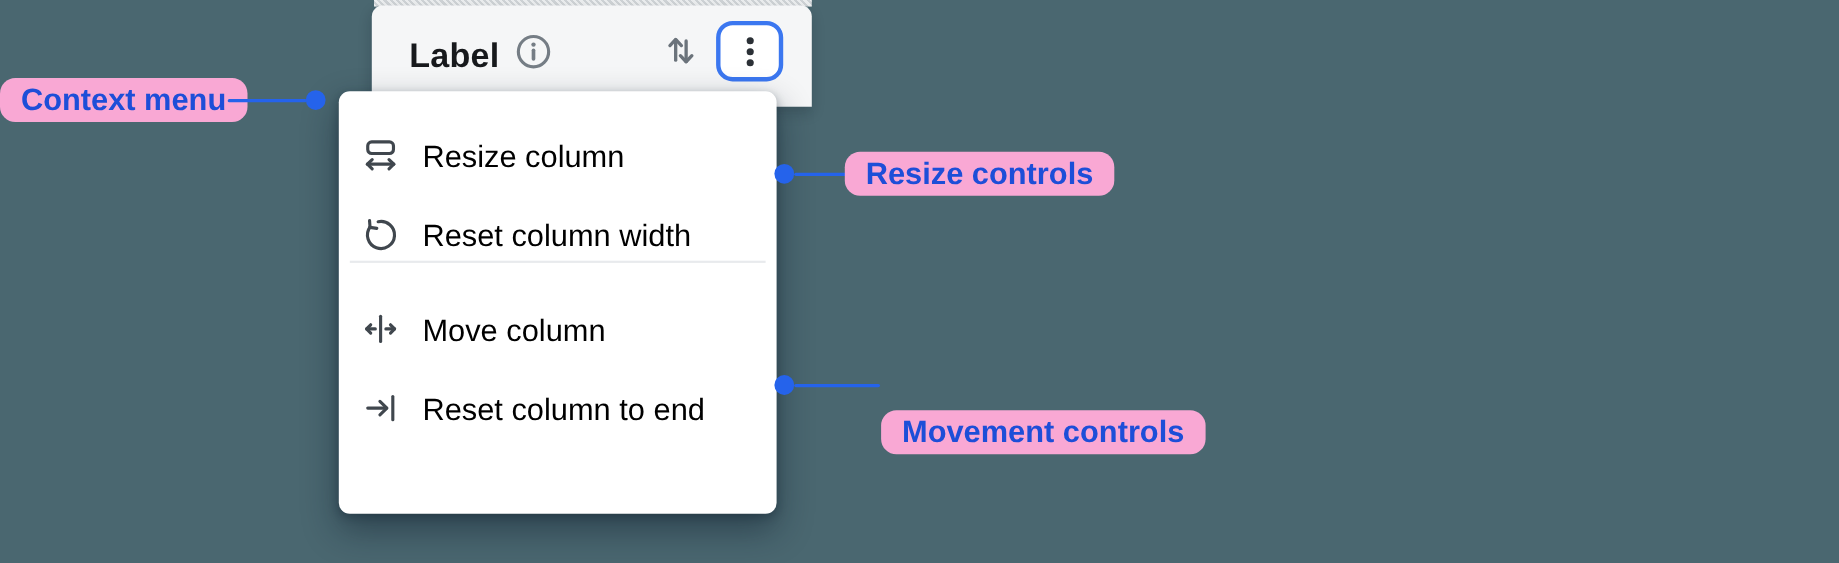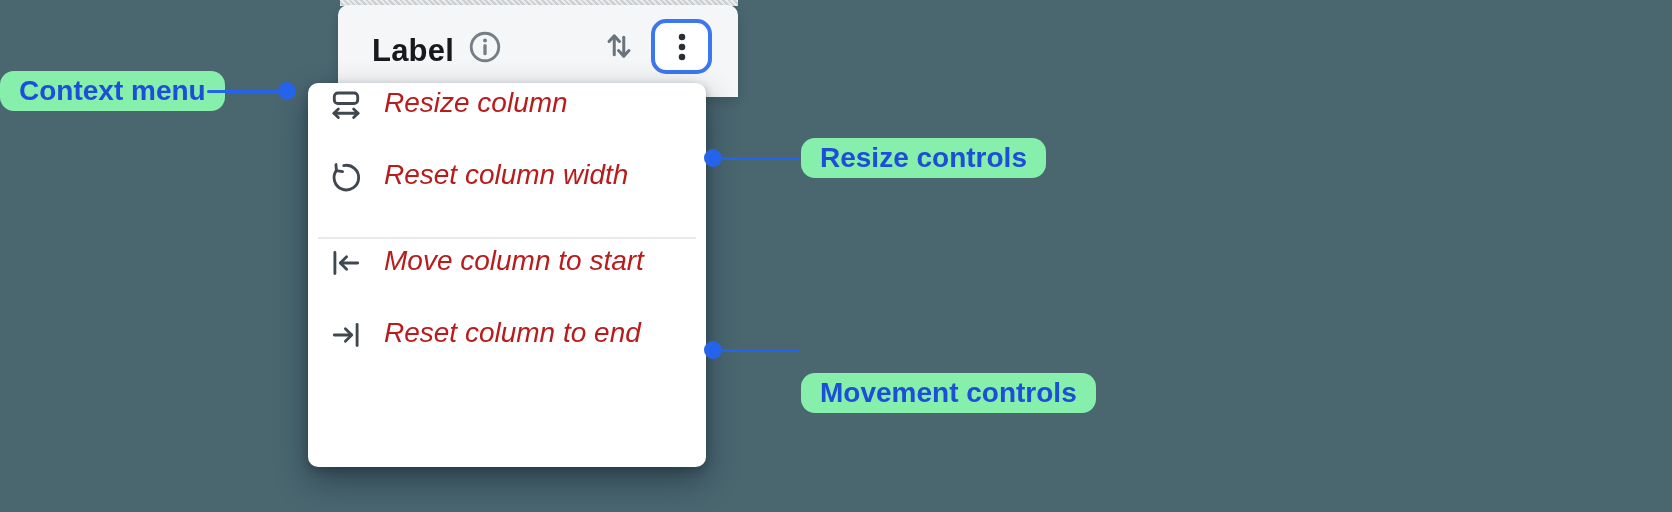--- a/index.html
+++ b/index.html
@@ -34,30 +34,30 @@
     display:flex;align-items:center;justify-content:center;cursor:pointer;
   }
 
   
   .menu{
     position:absolute;left:308px;top:83px;width:398px;height:384px;box-sizing:border-box;
     background:#ffffff;border-radius:10px;padding:4px 0;z-index:3;
     box-shadow:0 14px 32px rgba(10,25,40,.45),0 3px 8px rgba(10,25,40,.28);
   }
   .menu-item{
-    height:72px;display:flex;align-items:flex-start;gap:20px;padding:0 16px 0 20px;
-    font-size:28px;color:#b91c1c;cursor:pointer;white-space:nowrap;font-style:italic;
+    height:72px;display:flex;align-items:flex-end;gap:20px;padding:0 16px 0 20px;
+    font-size:28px;color:#000000;cursor:pointer;white-space:nowrap;
   }
   .menu-item svg{flex:0 0 auto;}
   .menu-divider{height:2px;background:#E8EAED;margin:6px 10px;}
 
   
   .pill{
     position:absolute;height:40px;display:inline-flex;align-items:center;
-    background:#86efac;border-radius:14px;padding:0 19px;box-sizing:border-box;
+    background:#f9a8d4;border-radius:14px;padding:0 19px;box-sizing:border-box;
     color:#1D4ED8;font-size:28px;font-weight:600;white-space:nowrap;z-index:4;
   }
   .connector{position:absolute;height:3px;background:#2563EB;border-radius:2px;z-index:4;}
   .dot{position:absolute;width:18px;height:18px;border-radius:50%;background:#2563EB;z-index:4;}
 
   .ico-stroke{stroke:#40474E;stroke-width:1.9;fill:none;stroke-linecap:round;stroke-linejoin:round;}
   .ico-gray{stroke:#757D85;stroke-width:1.8;fill:none;stroke-linecap:round;stroke-linejoin:round;}
 </style>
 </head>
 <body>
@@ -117,31 +117,33 @@
           <path d="M5.6 7.6 A8.2 8.2 0 1 0 10.5 4.4"></path>
           <path d="M5.6 7.8 L5.3 3.7"></path>
           <path d="M5.6 7.8 L9.7 8.4"></path>
         </g>
       </svg>
       <span>Reset column width</span>
     </div>
 
     <div class="menu-divider"></div>
 
-
     <div class="menu-item">
       <svg width="36" height="36" viewBox="0 0 24 24">
         <g class="ico-stroke">
-          <path d="M4.6 5 V19"></path>
-          <path d="M19.8 12 H8.4"></path>
-            <path d="M12.4 7.9 L8.2 12 L12.4 16.1"></path>
+          <path d="M12 4.4 V19.6"></path>
+          <path d="M8.8 12 H3.6"></path>
+            <path d="M6 9.5 L3.5 12 L6 14.5"></path>
+          <path d="M15.2 12 H20.4"></path>
+            <path d="M18 9.5 L20.5 12 L18 14.5"></path>
         </g>
       </svg>
-      <span>Move column to start</span>
+      <span>Move column</span>
     </div>
+
 
     <div class="menu-item">
       <svg width="36" height="36" viewBox="0 0 24 24">
         <g class="ico-stroke">
           <path d="M19.4 5 V19"></path>
           <path d="M4.2 12 H15.6"></path>
             <path d="M11.6 7.9 L15.8 12 L11.6 16.1"></path>
         </g>
       </svg>
       <span>Reset column to end</span>
@@ -150,21 +152,21 @@
   </div>
 
   <div class="pill" style="left:0;top:71px;">
     <span>Context menu</span>
   </div>
   <div class="connector" style="left:207px;top:90px;width:72px;"></div>
   <div class="dot" style="left:278px;top:82px;"></div>
 
   <div class="dot" style="left:704px;top:149px;"></div>
   <div class="connector" style="left:722px;top:157px;width:78px;"></div>
-  <div class="pill" style="left:801px;top:138px;">
+  <div class="pill" style="left:768px;top:138px;">
     <span>Resize controls</span>
   </div>
 
   <div class="dot" style="left:704px;top:341px;"></div>
   <div class="connector" style="left:722px;top:349px;width:78px;"></div>
   <div class="pill" style="left:801px;top:330px;margin-top:43px;">
     <span>Movement controls</span>
   </div>
 
 </div>

